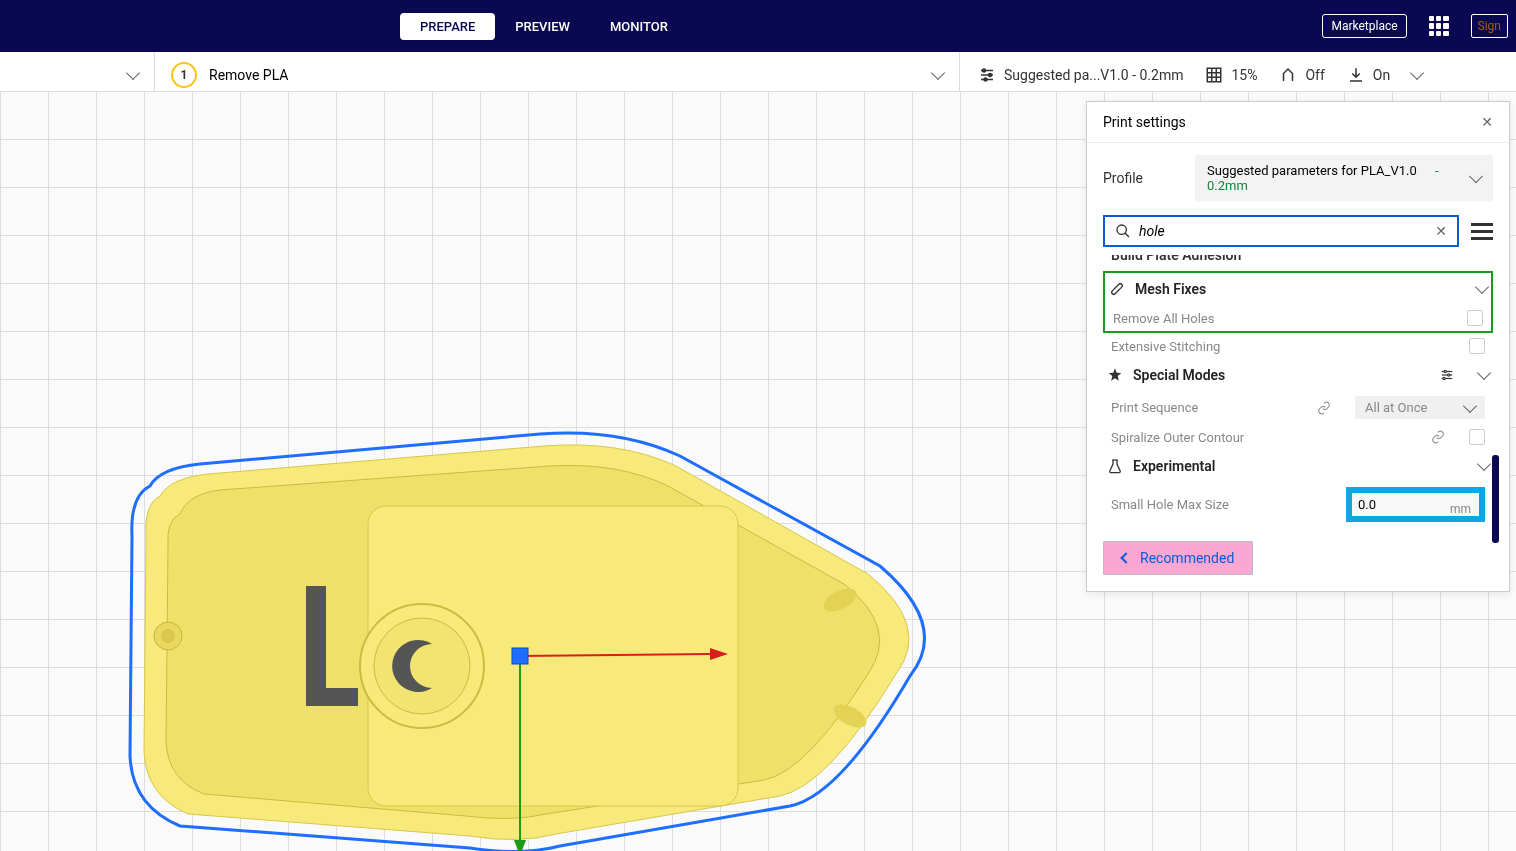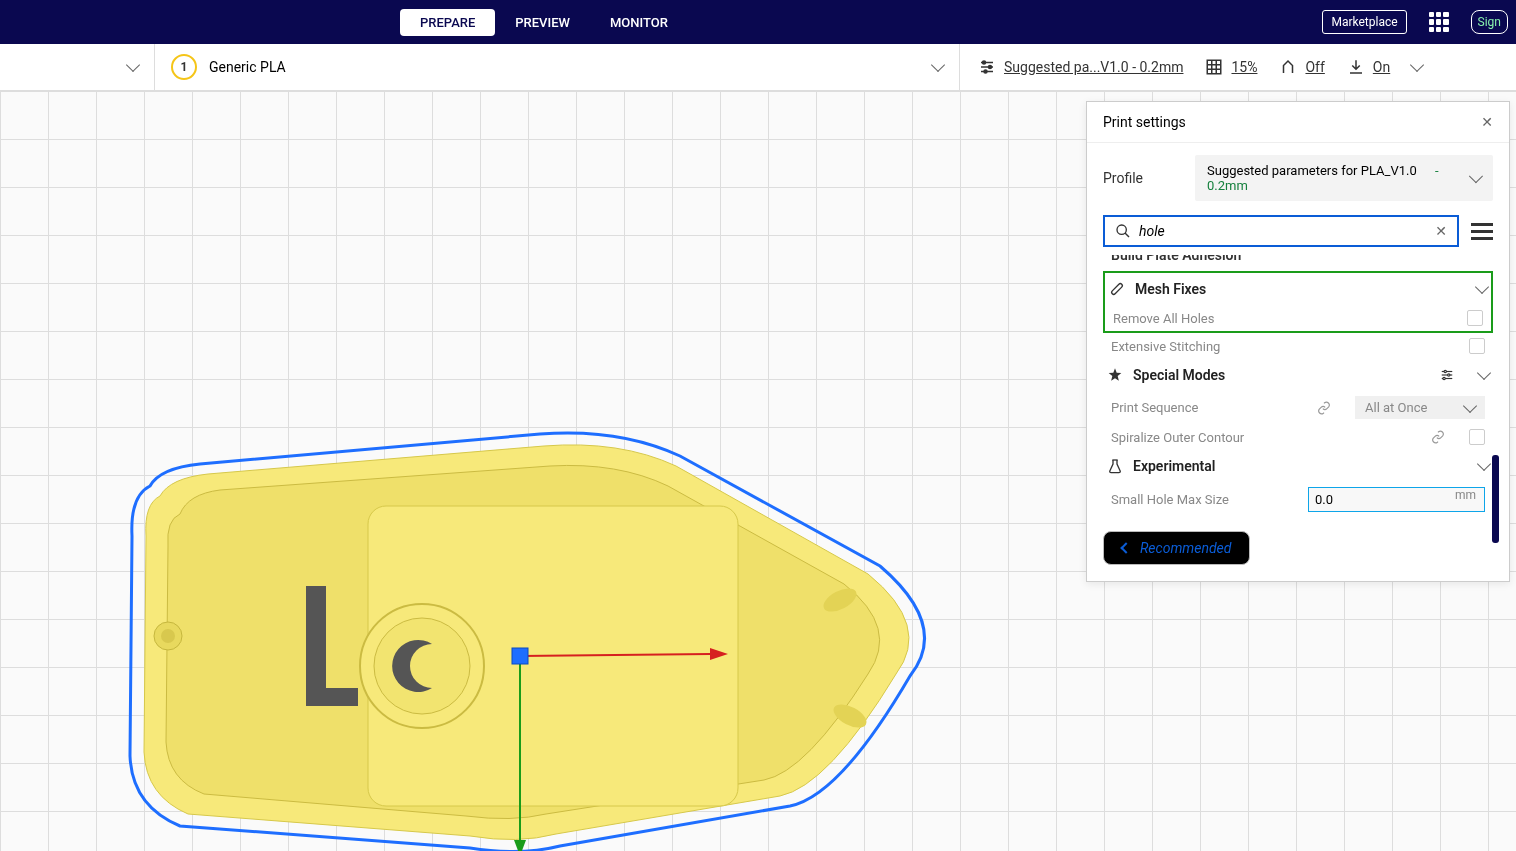--- a/index.html
+++ b/index.html
@@ -1,37 +1,37 @@
 <!DOCTYPE html>
 <html><head>
 <meta charset="utf-8">
 <style>
 * { margin: 0; padding: 0; box-sizing: border-box; font-family: -apple-system, BlinkMacSystemFont, "Segoe UI", Roboto, sans-serif; }
 body { width: 1516px; height: 851px; overflow: hidden; background: #fff; position: relative; }
 
 
-.topbar { height: 44px; background: #0a0850; display: flex; align-items: center; padding: 0 12px; position: relative; }
+.topbar { height: 52px; background: #0a0850; display: flex; align-items: center; padding: 0 12px; position: relative; }
 .tabs-group { position: absolute; left: 400px; display: flex; gap: 0; }
 .tab { padding: 6px 20px; color: #fff; font-size: 13px; font-weight: 500; cursor: pointer; border-radius: 4px; }
 .tab.active { background: #fff; color: #0a0850; }
 .topbar-right { position: absolute; right: 8px; display: flex; align-items: center; gap: 22px; }
 .mkt-btn { border: 1px solid #fff; color: #fff; background: transparent; padding: 4px 8px; font-size: 12px; border-radius: 3px; }
 .grid-icon { width: 20px; height: 20px; display: grid; grid-template-columns: repeat(3,1fr); grid-template-rows: repeat(3,1fr); gap: 2px; }
 .grid-icon span { background: #fff; border-radius: 1px; }
-.sign-btn { border: 1px solid #fff; color: #86efac; background: transparent; padding: 4px 6px; font-size: 12px; border-radius: 8px; }
+.sign-btn { border: 1px solid #fff; color: #a16207; background: transparent; padding: 4px 6px; font-size: 12px; border-radius: 2px; }
 
 
 .secondbar { height: 47px; background: #fff; border-bottom: 1px solid #ddd; display: flex; align-items: center; }
 .material-dd { display: flex; align-items: center; height: 100%; border-right: 1px solid #ddd; padding: 0 16px 0 16px; gap: 12px; }
 .material-dd.first { width: 155px; justify-content: flex-end; }
 .material-dd.second { width: 805px; }
 .ext-badge { width: 26px; height: 26px; border: 2px solid #f5c518; border-radius: 50%; display: flex; align-items: center; justify-content: center; font-size: 12px; font-weight: bold; color: #333; }
 .chev { width: 10px; height: 10px; border-right: 1.5px solid #666; border-bottom: 1.5px solid #666; transform: rotate(45deg); margin-top: -4px; }
 .secondbar-right { flex: 1; display: flex; align-items: center; padding: 0 18px; gap: 22px; }
-.sbr-item { display: flex; align-items: center; gap: 8px; font-size: 14px; color: #333; text-decoration: underline; }
+.sbr-item { display: flex; align-items: center; gap: 8px; font-size: 14px; color: #333; }
 .sbr-icon { width: 18px; height: 18px; }
 
 
 .buildplate { position: absolute; top: 91px; left: 0; right: 0; bottom: 0; background: #fafafa; background-image:
   linear-gradient(#ddd 1px, transparent 1px),
   linear-gradient(90deg, #ddd 1px, transparent 1px);
   background-size: 48px 48px;
 }
 .model-container { position: absolute; left: 120px; top: 335px; width: 830px; height: 430px; }
 .model-outline { position: absolute; inset: 0; }
@@ -55,28 +55,28 @@
 .settings-list { position: relative; }
 .cutoff-header { color: #333; font-size: 14px; font-weight: 600; padding: 6px 0; display: flex; align-items: center; gap: 8px; overflow: hidden; height: 14px; align-items: flex-end; margin-left: 8px;}
 .cat-row { display: flex; align-items: center; justify-content: space-between; padding: 8px 4px; }
 .cat-left { display: flex; align-items: center; gap: 10px; font-size: 14px; font-weight: 600; color: #222; }
 .cat-icon { width: 16px; height: 16px; }
 .setting-row { display: flex; align-items: center; justify-content: space-between; padding: 5px 8px; font-size: 13px; color: #888; }
 .checkbox { width: 16px; height: 16px; border: 1px solid #ccc; border-radius: 2px; }
 .row-right { display: flex; align-items: center; gap: 24px; }
 .link-icon { width: 14px; height: 14px; color: #999; }
 .select-small { background: #f0f0f0; padding: 4px 10px; font-size: 13px; display: flex; align-items: center; gap: 30px; min-width: 130px; justify-content: space-between; }
-.input-small { display: flex; align-items: flex-start; background: #f8f8f8; border: 1px solid #0ea5e9; gap: 48px; }
+.input-small { display: flex; align-items: flex-end; background: #f8f8f8; border: 6px solid #0ea5e9; }
 .input-small input { border: none; background: transparent; width: 90px; text-align: left; padding: 4px 6px; font-size: 13px; outline: none; }
 .input-small .unit { padding: 0 8px; font-size: 12px; color: #888; }
 .sliders-ic { width: 16px; height: 14px; }
 
 .scroll-ind { position: absolute; right: -6px; top: 200px; width: 7px; height: 88px; background: #0a0850; border-radius: 3px; }
 
-.rec-btn { margin-top: 14px; border: 1px solid #bbb; background: #000000; padding: 8px 18px; display: inline-flex; align-items: center; gap: 10px; color: #0a5cd6; font-size: 14px; border-radius: 8px; cursor: pointer; font-style: italic; }
+.rec-btn { margin-top: 14px; border: 1px solid #bbb; background: #f9a8d4; padding: 8px 18px; display: inline-flex; align-items: center; gap: 10px; color: #0a5cd6; font-size: 14px; border-radius: 1px; cursor: pointer; }
 .rec-chev { width: 8px; height: 8px; border-left: 2px solid #0a5cd6; border-bottom: 2px solid #0a5cd6; transform: rotate(45deg); }
 </style>
 </head>
 <body>
 
 <div class="topbar">
   <div class="tabs-group">
     <div class="tab active">PREPARE</div>
     <div class="tab">PREVIEW</div>
     <div class="tab">MONITOR</div>
@@ -97,21 +97,21 @@
     <button class="sign-btn">Sign</button>
   </div>
 </div>
 
 <div class="secondbar">
   <div class="material-dd first">
     <span class="chev"></span>
   </div>
   <div class="material-dd second">
     <div class="ext-badge">1</div>
-    <span style="font-size:14px;">Generic PLA</span>
+    <span style="font-size:14px;">Remove PLA</span>
     <span style="flex:1"></span>
     <span class="chev"></span>
   </div>
   <div class="secondbar-right">
     <div class="sbr-item">
       <svg class="sbr-icon" viewBox="0 0 24 24" fill="none" stroke="#333" stroke-width="2">
           <line x1="4" y1="6" x2="20" y2="6"></line>
           <line x1="4" y1="12" x2="20" y2="12"></line>
           <line x1="4" y1="18" x2="20" y2="18"></line>
           <circle cx="8" cy="6" r="2" fill="#333"></circle>

